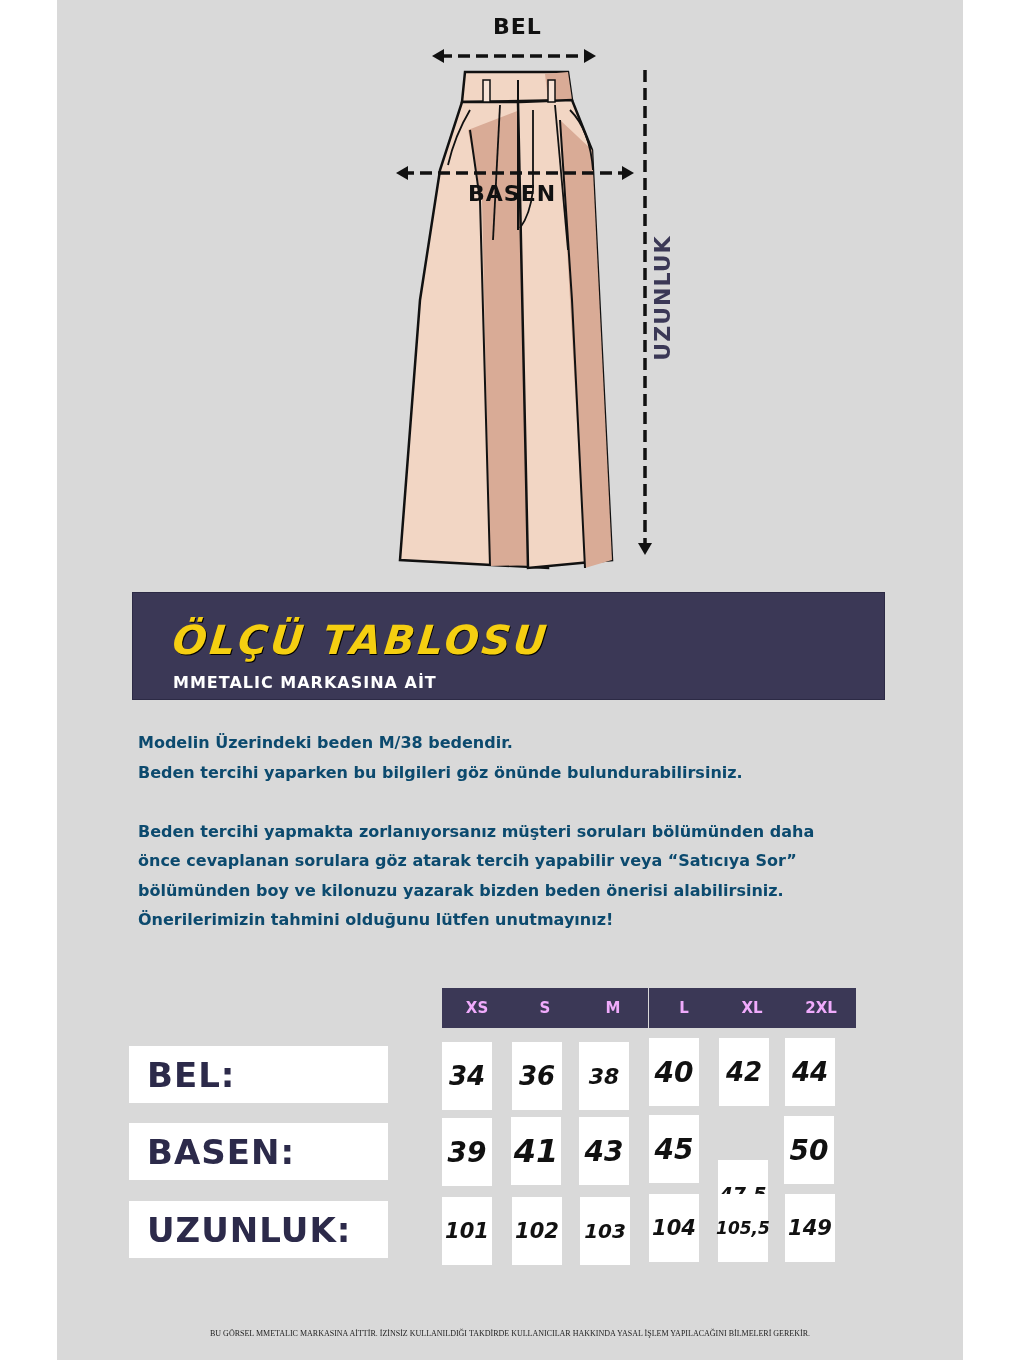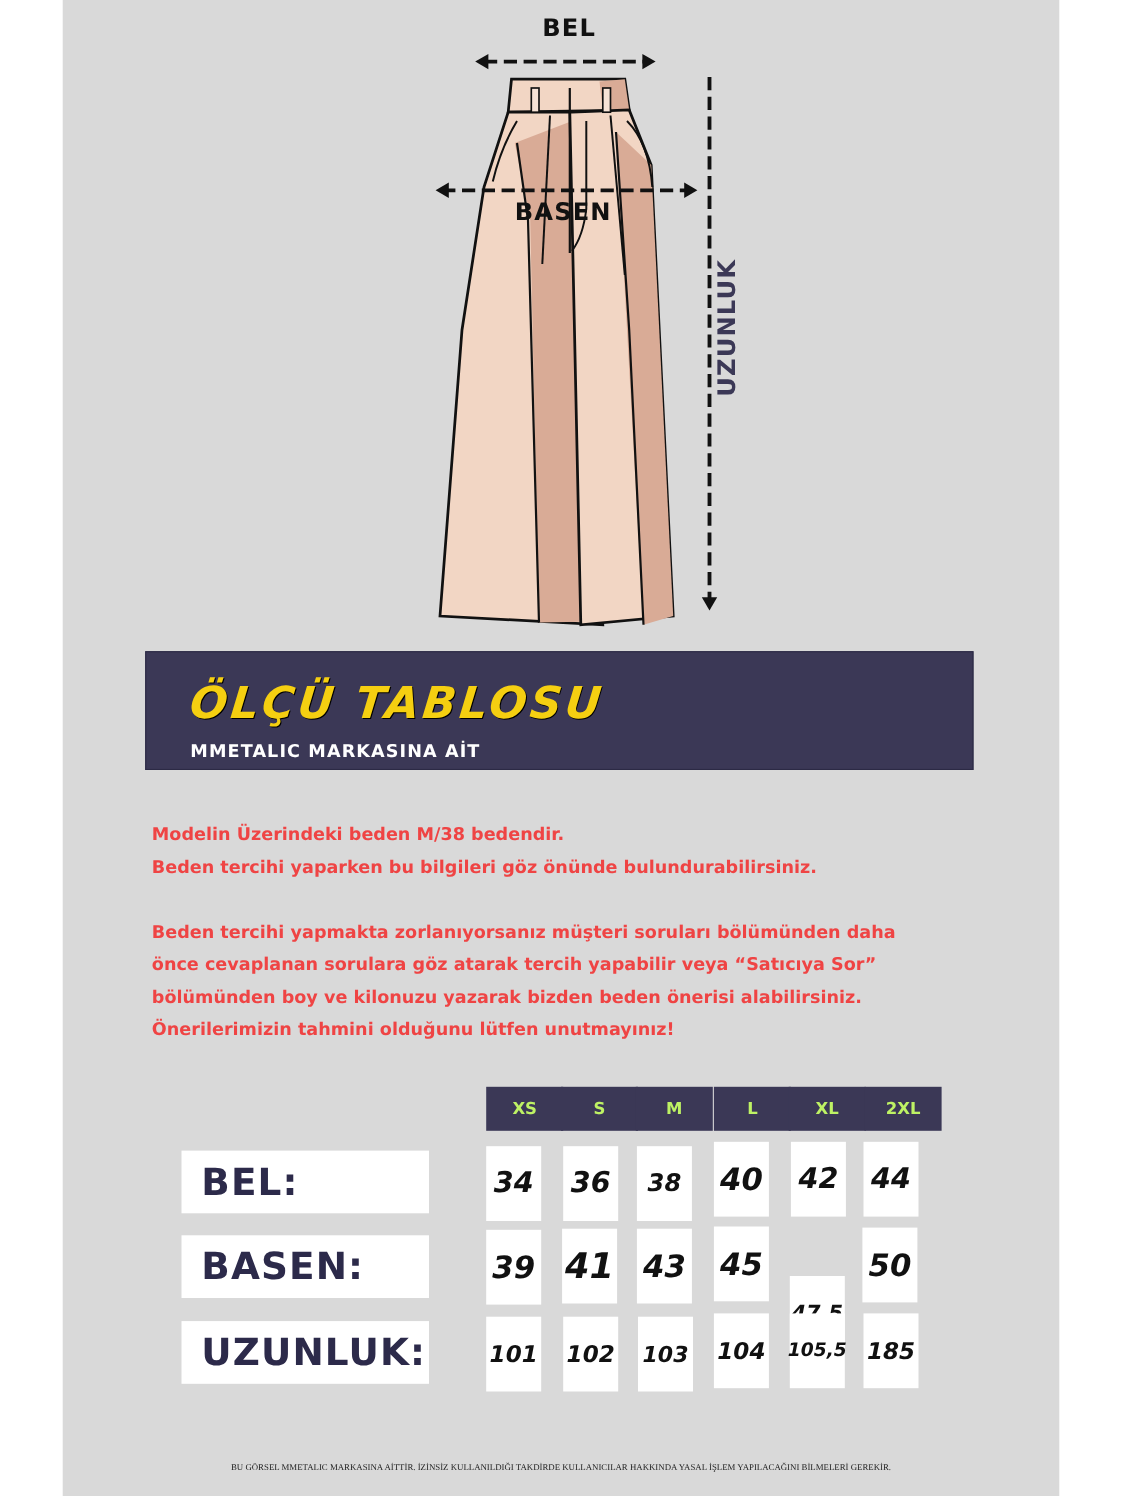--- a/index.html
+++ b/index.html
@@ -6,25 +6,25 @@
   body{width:1020px;height:1360px;position:relative;overflow:hidden;font-family:"DejaVu Sans","Liberation Sans",sans-serif;}
   .panel{position:absolute;left:57px;top:0;width:906px;height:1360px;background:#d9d9d9;}
   .abs{position:absolute;}
   .lbl-bel{left:493px;top:14px;font-weight:bold;font-size:22px;color:#111;letter-spacing:1px;}
   .lbl-basen{left:468px;top:181px;font-weight:bold;font-size:22px;color:#111;letter-spacing:1px;}
   .lbl-uzun{left:642px;top:238px;width:40px;height:120px;}
   .lbl-uzun span{position:absolute;left:50%;top:50%;transform:translate(-50%,-50%) rotate(-90deg);font-weight:bold;font-size:22px;color:#3b3856;letter-spacing:1px;white-space:nowrap;}
   .banner{left:132px;top:592px;width:753px;height:108px;background:#3b3856;border:1px solid #2c2a45;box-sizing:border-box;}
   .banner-title{position:absolute;left:40px;top:24px;font-family:"DejaVu Sans",sans-serif;font-weight:bold;font-style:italic;font-size:40px;color:#f5cf11;letter-spacing:3px;transform:skewX(-6deg);text-shadow:1px 1px 0 #000;}
   .banner-sub{position:absolute;left:40px;top:80px;font-weight:bold;font-size:16px;color:#ffffff;letter-spacing:1px;}
-  .info{left:138px;top:728px;width:720px;font-weight:bold;font-size:16px;color:#ef4444;line-height:29.5px;margin-top:16px;}
+  .info{left:138px;top:728px;width:720px;font-weight:bold;font-size:16px;color:#0c4a6e;line-height:29.5px;}
   .info p{margin:0;}
   .gap{height:29.5px;}
-  .size-hdr{position:absolute;top:988px;width:70px;height:40px;background:#3b3856;color:#bef264;font-weight:bold;font-size:15px;display:flex;align-items:center;justify-content:center;}
-  .row-label{position:absolute;left:129px;width:225px;height:57px;background:#fff;color:#2c2a4a;font-weight:bold;font-size:34px;display:flex;align-items:center;padding-left:18px;box-sizing:border-box;letter-spacing:1px;margin-left:36px;}
+  .size-hdr{position:absolute;top:988px;width:70px;height:40px;background:#3b3856;color:#f0abfc;font-weight:bold;font-size:15px;display:flex;align-items:center;justify-content:center;}
+  .row-label{position:absolute;left:129px;width:259px;height:57px;background:#fff;color:#2c2a4a;font-weight:bold;font-size:34px;display:flex;align-items:center;padding-left:18px;box-sizing:border-box;letter-spacing:1px;}
   .cell{position:absolute;width:50px;height:68px;background:#fff;color:#111;font-weight:bold;display:flex;align-items:center;justify-content:center;font-style:italic;}
   .footer{left:57px;top:1329px;width:906px;text-align:center;font-size:8px;color:#222;font-family:Liberation Serif, serif;}
 </style>
 </head>
 <body>
 
 <div class="panel"></div>
 
 <svg class="abs" style="left:390px;top:40px;" width="270" height="540" viewBox="390 40 270 540">
 
@@ -106,15 +106,15 @@
 <div class="cell" style="left:579px;top:1117px;font-size:28px;">43</div>
 <div class="cell" style="left:649px;top:1115px;font-size:28px;">45</div>
 <div class="cell" style="left:718px;top:1160px;font-size:19px;">47,5</div>
 <div class="cell" style="left:784px;top:1116px;font-size:28px;">50</div>
 
 <div class="cell" style="left:442px;top:1197px;font-size:21px;">101</div>
 <div class="cell" style="left:512px;top:1197px;font-size:21px;">102</div>
 <div class="cell" style="left:580px;top:1197px;font-size:20px;">103</div>
 <div class="cell" style="left:649px;top:1194px;font-size:21px;">104</div>
 <div class="cell" style="left:718px;top:1194px;font-size:17px;">105,5</div>
-<div class="cell" style="left:785px;top:1194px;font-size:21px;">185</div>
+<div class="cell" style="left:785px;top:1194px;font-size:21px;">149</div>
 
 <div class="abs footer">BU GÖRSEL MMETALIC MARKASINA AİTTİR. İZİNSİZ KULLANILDIĞI TAKDİRDE KULLANICILAR HAKKINDA YASAL İŞLEM YAPILACAĞINI BİLMELERİ GEREKİR.</div>
 
 </body></html>

